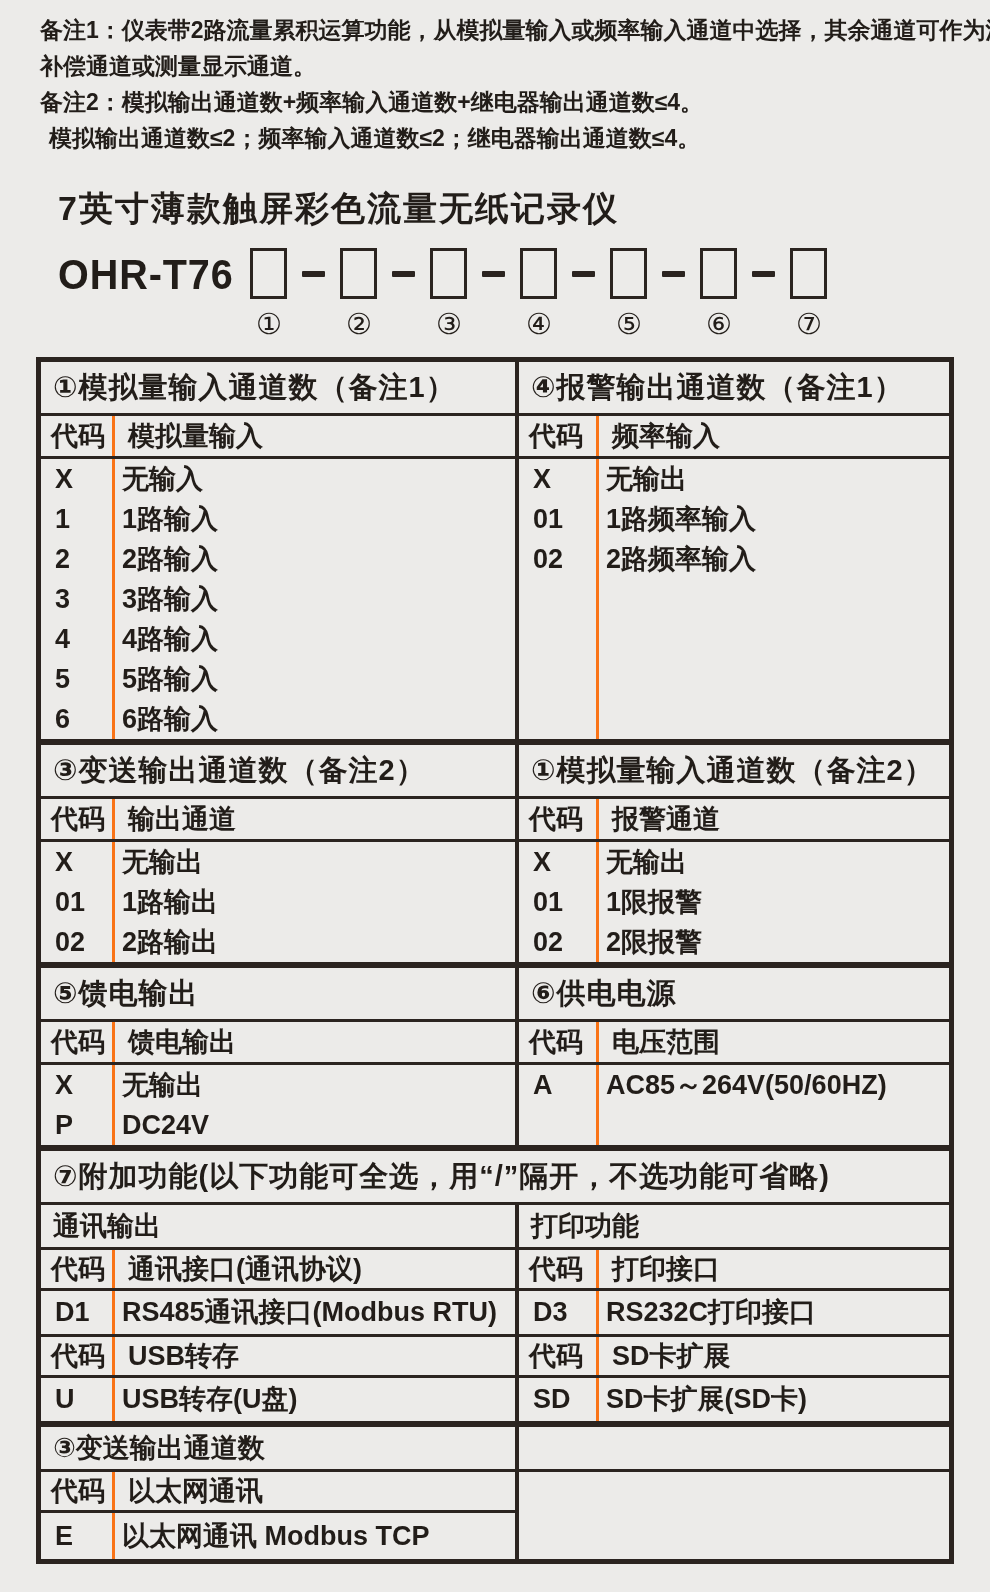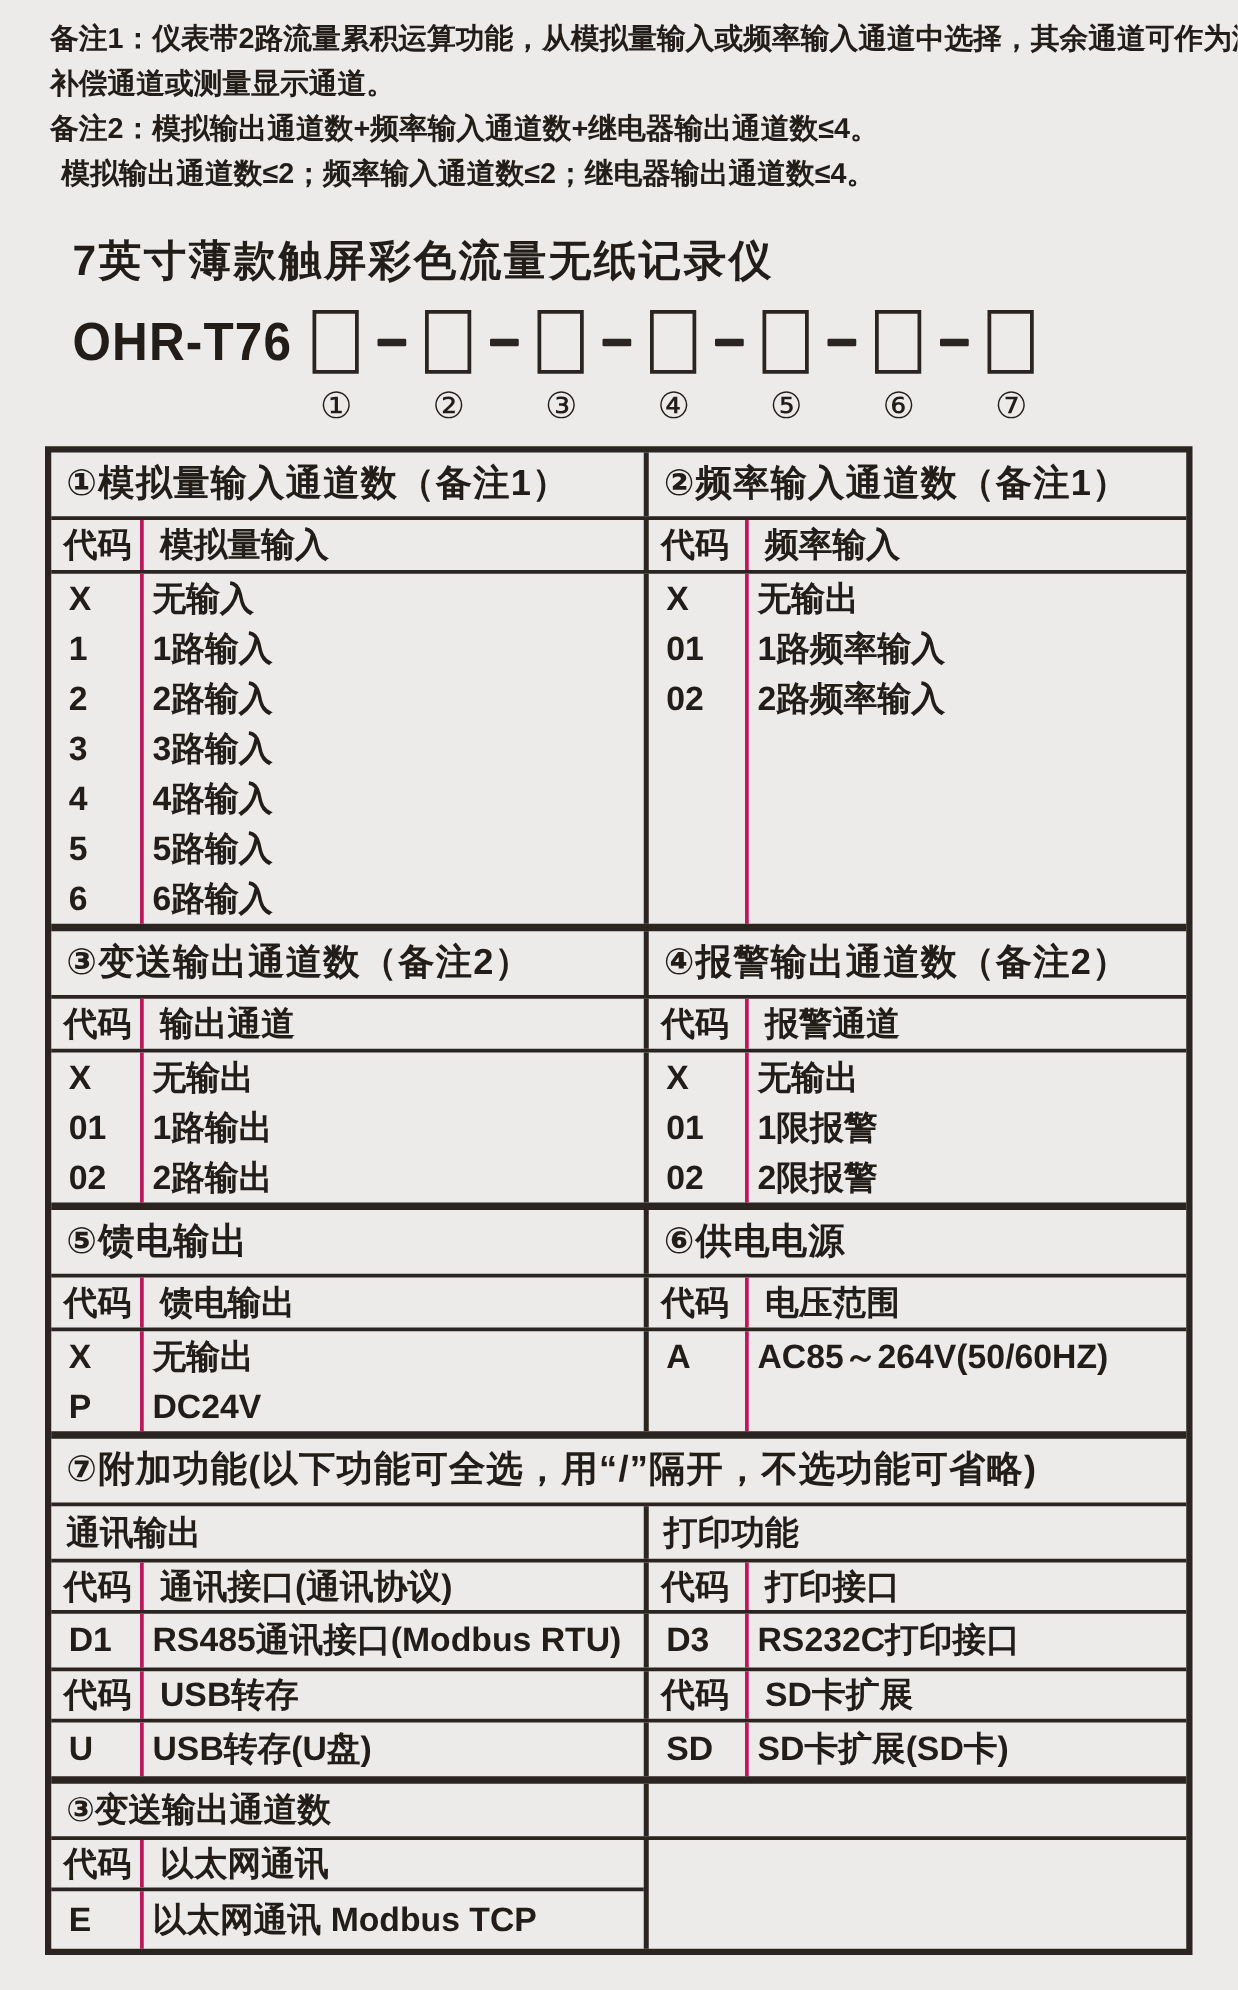--- a/index.html
+++ b/index.html
@@ -32,21 +32,21 @@
   }
   .trow{display:flex;border-top:3px solid #2b2420;}
   .trow.first{border-top:none;}
   .trow.sep{border-top:6px solid #2b2420;}
   .lhalf{width:474px;display:flex;flex-direction:column;}
   .rhalf{width:430px;border-left:4px solid #2b2420;display:flex;flex-direction:column;flex:1 0 auto;}
   .fullw{width:806px;}
   .sec-title{font-size:29px;font-weight:700;padding:9px 0 9px 12px;line-height:33px;letter-spacing:1px;white-space:nowrap;}
   .feat-title{font-size:27px;font-weight:700;padding:5px 0 5px 12px;line-height:32px;white-space:nowrap;}
   .hdr{display:flex;align-items:stretch;flex:1;}
-  .codecol{width:74px;border-right:3px solid #be185d;box-sizing:border-box;flex:0 0 74px;}
+  .codecol{width:74px;border-right:3px solid #f97316;box-sizing:border-box;flex:0 0 74px;}
   .codecol-r{width:80px;flex:0 0 80px;}
   .desccol{flex:1;}
   .hcell{font-size:27px;font-weight:700;line-height:40px;padding-left:10px;white-space:nowrap;}
   .hcell.desc{padding-left:13px;}
   .hdr.sub .hcell{line-height:38px;}
   .block{display:flex;flex:1;}
   .dline{height:40px;line-height:40px;font-size:27px;font-weight:700;white-space:nowrap;}
   .codecol .dline,.codecol-r .dline{padding-left:14px;}
   .desccol .dline{padding-left:7px;}
   .h280{min-height:280px;}
@@ -122,21 +122,21 @@
   </span>
 </div>
 
 <div class="spec-table">
 
   <div class="trow first">
     <div class="lhalf">
         <div class="sec-title">①模拟量输入通道数（备注1）</div>
       </div>
     <div class="rhalf">
-        <div class="sec-title">②频率输入通道数（备注1）</div>
+        <div class="sec-title">④报警输出通道数（备注1）</div>
       </div>
   </div>
 
   <div class="trow">
     <div class="lhalf">
         <div class="hdr">
       <div class="codecol">
             <div class="hcell">代码</div>
           </div>
       <div class="desccol">
@@ -193,21 +193,21 @@
       </div>
     </div>
       </div>
   </div>
 
   <div class="trow sep">
     <div class="lhalf">
         <div class="sec-title">③变送输出通道数（备注2）</div>
       </div>
     <div class="rhalf">
-        <div class="sec-title">④报警输出通道数（备注2）</div>
+        <div class="sec-title">①模拟量输入通道数（备注2）</div>
       </div>
   </div>
   <div class="trow">
     <div class="lhalf">
         <div class="hdr">
       <div class="codecol">
             <div class="hcell">代码</div>
           </div>
       <div class="desccol">
             <div class="hcell desc">输出通道</div>

